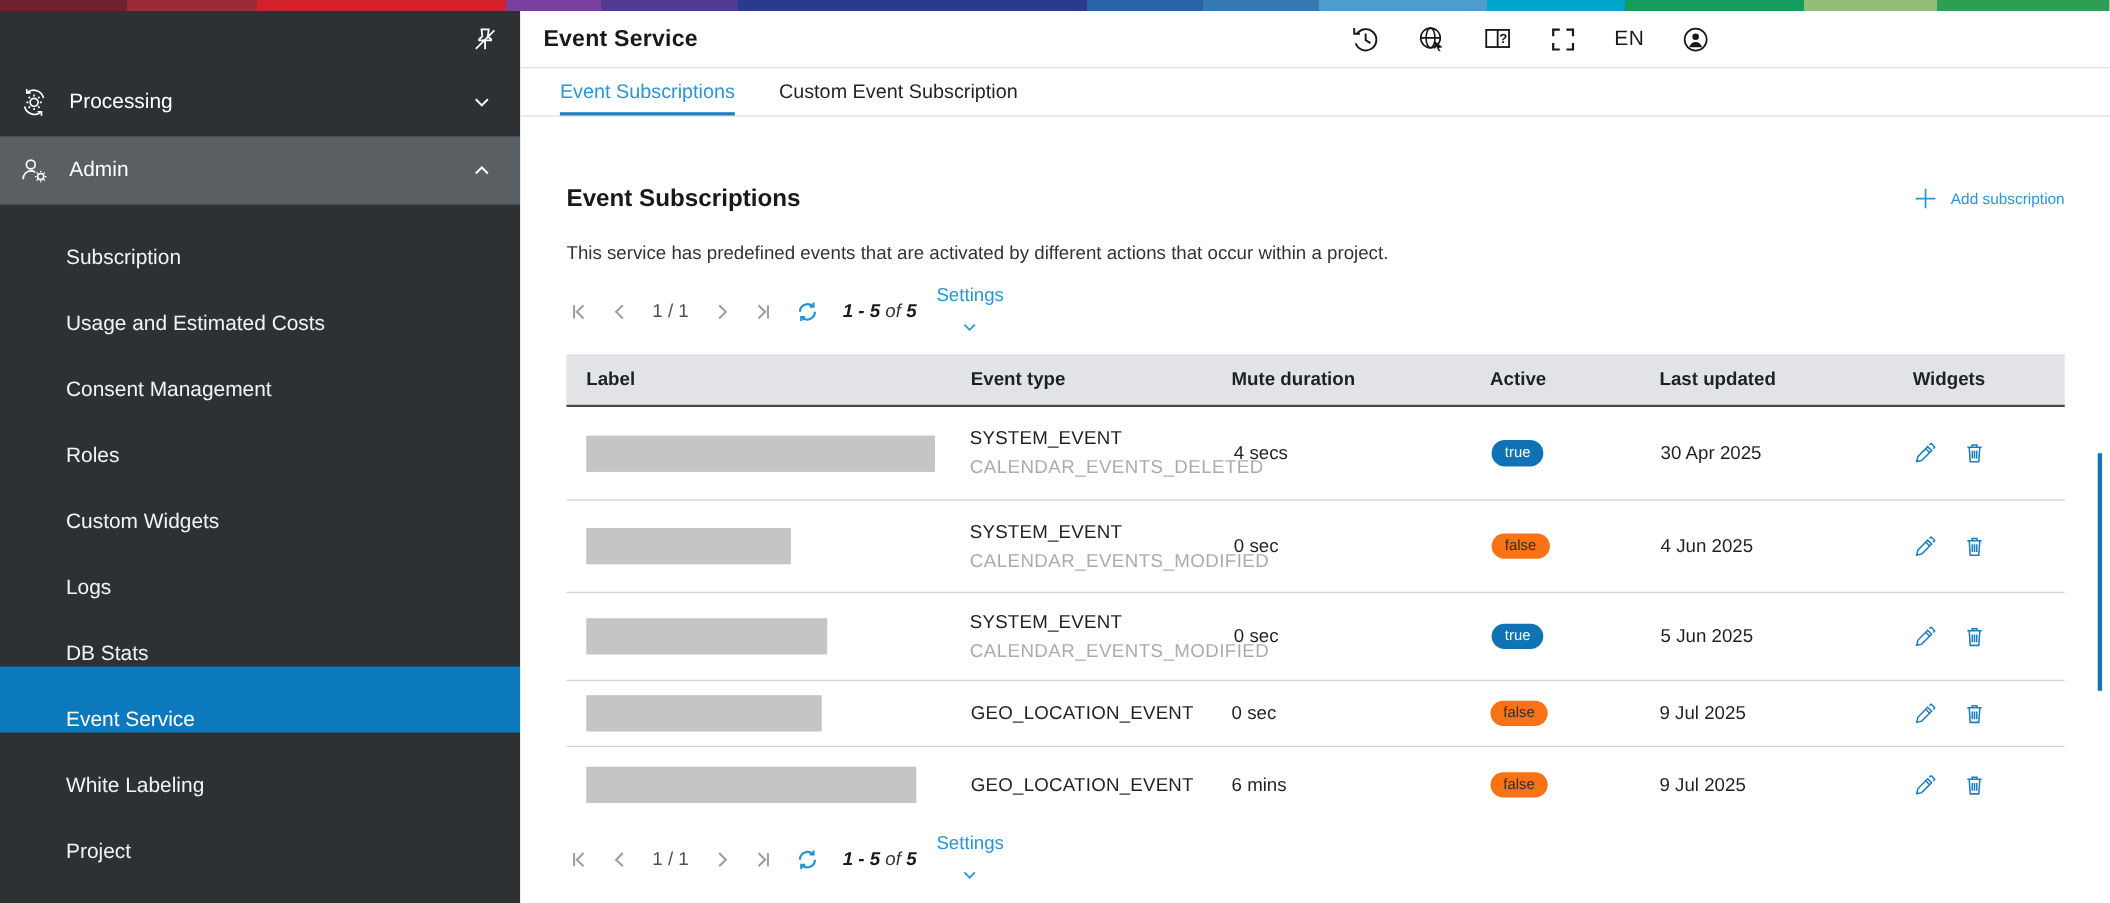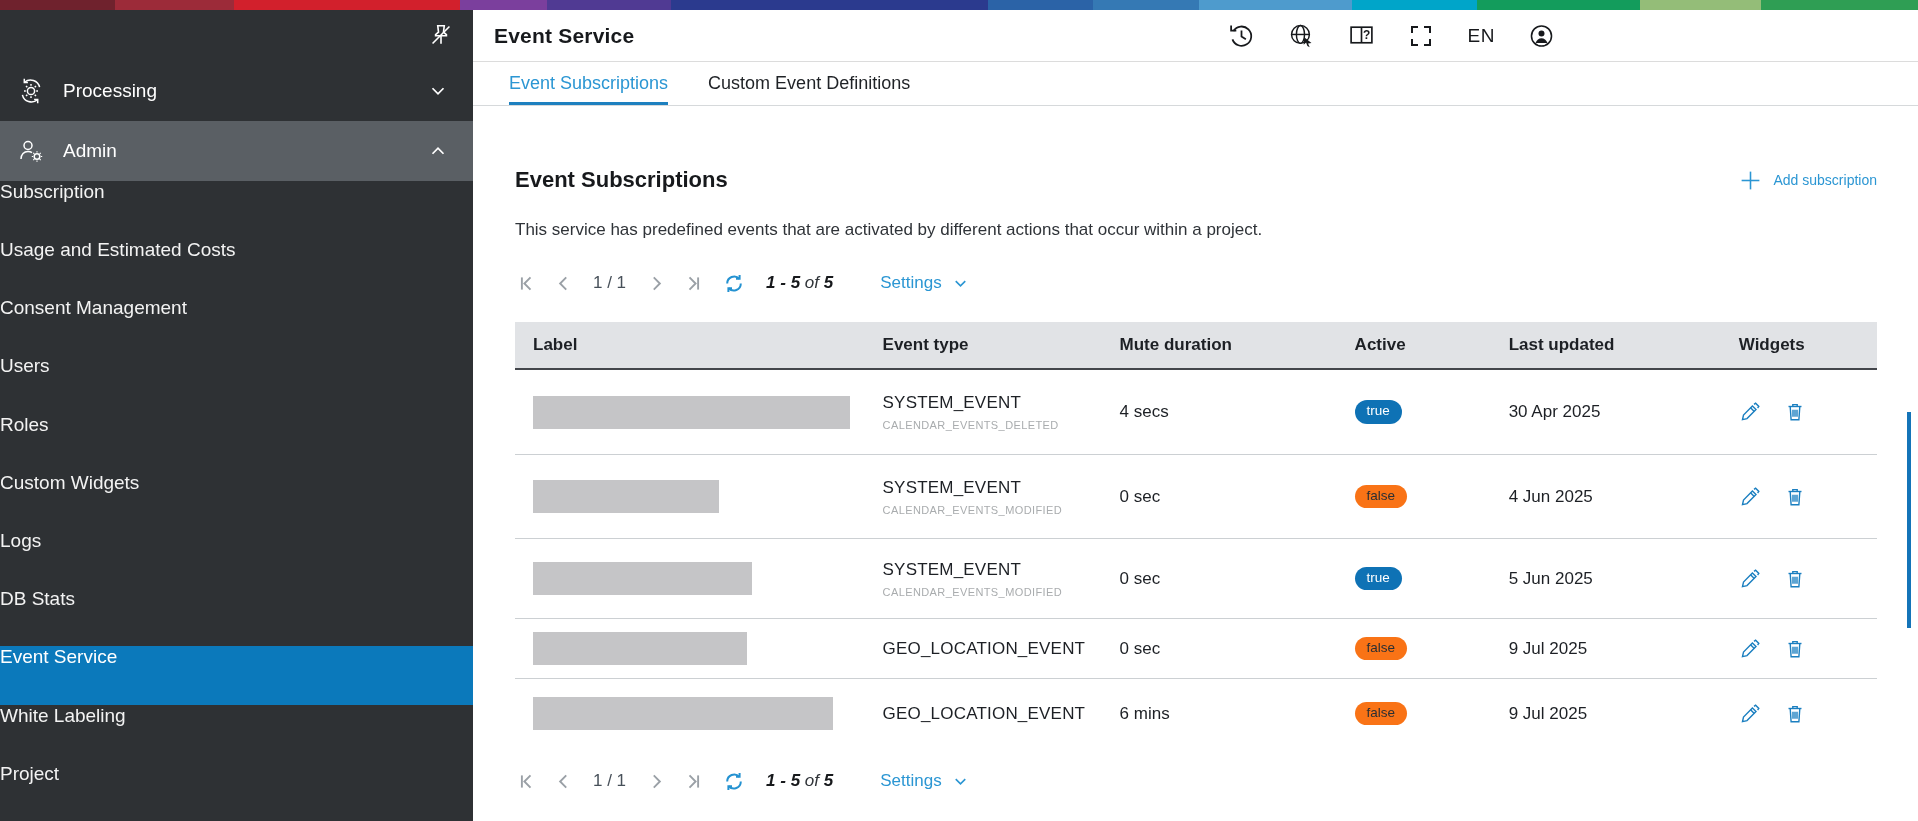--- a/index.html
+++ b/index.html
@@ -17,21 +17,21 @@
       #00a5c9 70.5% 77%, #139c5c 77% 85.5%, #94bd78 85.5% 91.8%, #2f9e54 91.8% 100%);
   }
   .app { display:flex; height:811px; }
 
   
   .sidebar { width:473px; flex-shrink:0; background:#2e3134; color:#fff; display:flex; flex-direction:column; overflow:hidden; }
   .pin-row { height:52px; display:flex; justify-content:flex-end; align-items:center; padding-right:17px; }
   .nav-top { height:62px; display:flex; align-items:center; gap:17px; padding:0 20px 0 16px; font-size:19px; cursor:pointer; }
   .nav-top .nv-label { flex:1; }
   .nav-top.highlight { background:#5a5f64; }
-  .nav-sub { height:60px; display:flex; align-items:flex-start; font-size:19px; color:#f3f3f3; cursor:pointer; }
+  .nav-sub { height:60px; display:flex; align-items:flex-end; padding-left:60px; font-size:19px; color:#f3f3f3; cursor:pointer; }
   .nav-sub.selected { background:#0b79bb; color:#fff; }
   .sb-icon { width:30px; height:30px; display:flex; align-items:center; justify-content:center; }
 
   
   .main { flex:1; min-width:0; display:flex; flex-direction:column; background:#fff; }
   .top-header { height:52px; border-bottom:1px solid #dcdcdc; display:flex; align-items:center; padding-left:21px; }
   .page-title { font-size:21px; font-weight:bold; color:#17191c; letter-spacing:.2px; }
   .header-icons { margin-left:auto; margin-right:363px; display:flex; align-items:center; gap:33px; color:#17191c; }
   .hicon { width:27px; height:27px; display:flex; align-items:center; justify-content:center; cursor:pointer; }
   .lang { font-size:19px; cursor:pointer; letter-spacing:.5px; }
@@ -47,37 +47,37 @@
   .add-link { margin-left:auto; display:flex; align-items:center; gap:11px; color:#2b96d3; font-size:14px; cursor:pointer; }
   .description { font-size:17px; color:#2f3338; margin-bottom:26px; }
 
   .pagination { display:flex; align-items:center; gap:15px; font-size:17px; height:34px; }
   .pg-btn { width:22px; height:22px; display:flex; align-items:center; justify-content:center; color:#9aa0a6; cursor:pointer; }
   .pg-btn.refresh { color:#2492d1; margin-left:4px; }
   .page-num { color:#475059; margin:0 4px; }
   .range-group { color:#17191c; margin-left:6px;font-style:italic; }
   .range-group b { font-weight:bold; }
   .range-group .of { font-weight:normal; color:#2f3338; }
-  .settings { display:flex; align-items:center; gap:9px; color:#2b96d3; margin-left:32px; cursor:pointer; }
+  .settings { display:flex; align-items:center; gap:9px; color:#2b96d3; margin-left:3px; cursor:pointer;flex-direction:column; }
 
   
   .table { margin-top:22px; }
   .thead { display:flex; align-items:center; height:48px; background:#e1e3e6; font-weight:bold; font-size:17px; color:#1d2025; border-bottom:2px solid #43464b; }
   .col-label   { width:372px; padding-left:18px; }
   .col-type    { width:240px; }
   .col-mute    { width:238px; }
   .col-active  { width:156px; }
   .col-updated { width:233px; }
   .col-actions { width:140px; }
   .trow { display:flex; align-items:center; font-size:17px; color:#1d2025; background:#fff; }
   .trow + .trow { border-top:1px solid #ccd0d3; }
   .h84 { height:84px; } .h80 { height:80px; } .h60 { height:60px; } .h70 { height:70px; }
   .redact { height:33px; background:#c5c5c7; }
   .etype-main { letter-spacing:.2px; }
-  .etype-sub { font-size:11px; color:#a9acae; margin-top:6px; letter-spacing:.4px; }
+  .etype-sub { font-size:17px; color:#a9acae; margin-top:6px; letter-spacing:.4px; }
   .etype-sub:empty { display:none; }
   .badge { display:inline-block; padding:4px 12px 5px; border-radius:13px; font-size:13.5px; line-height:1.1; }
   .badge-true { background:#0e72b5; color:#fff; }
   .badge-false { background:#f97316; color:#2b2f33; }
   .actions-cell { display:flex; align-items:center; gap:23px; color:#1b7fc0; }
   .act-btn { width:22px; height:22px; display:flex; align-items:center; justify-content:center; cursor:pointer; }
 
   .bottom-pagination { margin-top:16px; }
   .scroll-thumb { position:absolute; right:7px; top:412px; width:4px; height:216px; background:#1474b8; }
   svg { display:block; }
@@ -140,23 +140,20 @@
       <div class="nav-sub">
           <span>Subscription</span>
         </div>
       <div class="nav-sub">
           <span>Usage and Estimated Costs</span>
         </div>
       <div class="nav-sub">
           <span>Consent Management</span>
         </div>
       <div class="nav-sub">
-          <span>Users</span>
-        </div>
-      <div class="nav-sub">
           <span>Roles</span>
         </div>
       <div class="nav-sub">
           <span>Custom Widgets</span>
         </div>
       <div class="nav-sub">
           <span>Logs</span>
         </div>
       <div class="nav-sub">
           <span>DB Stats</span>
@@ -215,21 +212,21 @@
             </svg>
           </span>
         </div>
       </div>
 
       <div class="tab-bar">
         <div class="tab active">
             <span>Event Subscriptions</span>
           </div>
         <div class="tab">
-            <span>Custom Event Definitions</span>
+            <span>Custom Event Subscription</span>
           </div>
       </div>
 
       <div class="content">
         <div class="heading-row">
           <span class="section-heading">Event Subscriptions</span>
           <span class="add-link">
             <svg width="23" height="23" viewBox="0 0 22 22" stroke="currentColor" stroke-width="1.5">
                 <line x1="11" y1="2.5" x2="11" y2="19.5"></line>
                 <line x1="2.5" y1="11" x2="19.5" y2="11"></line>

